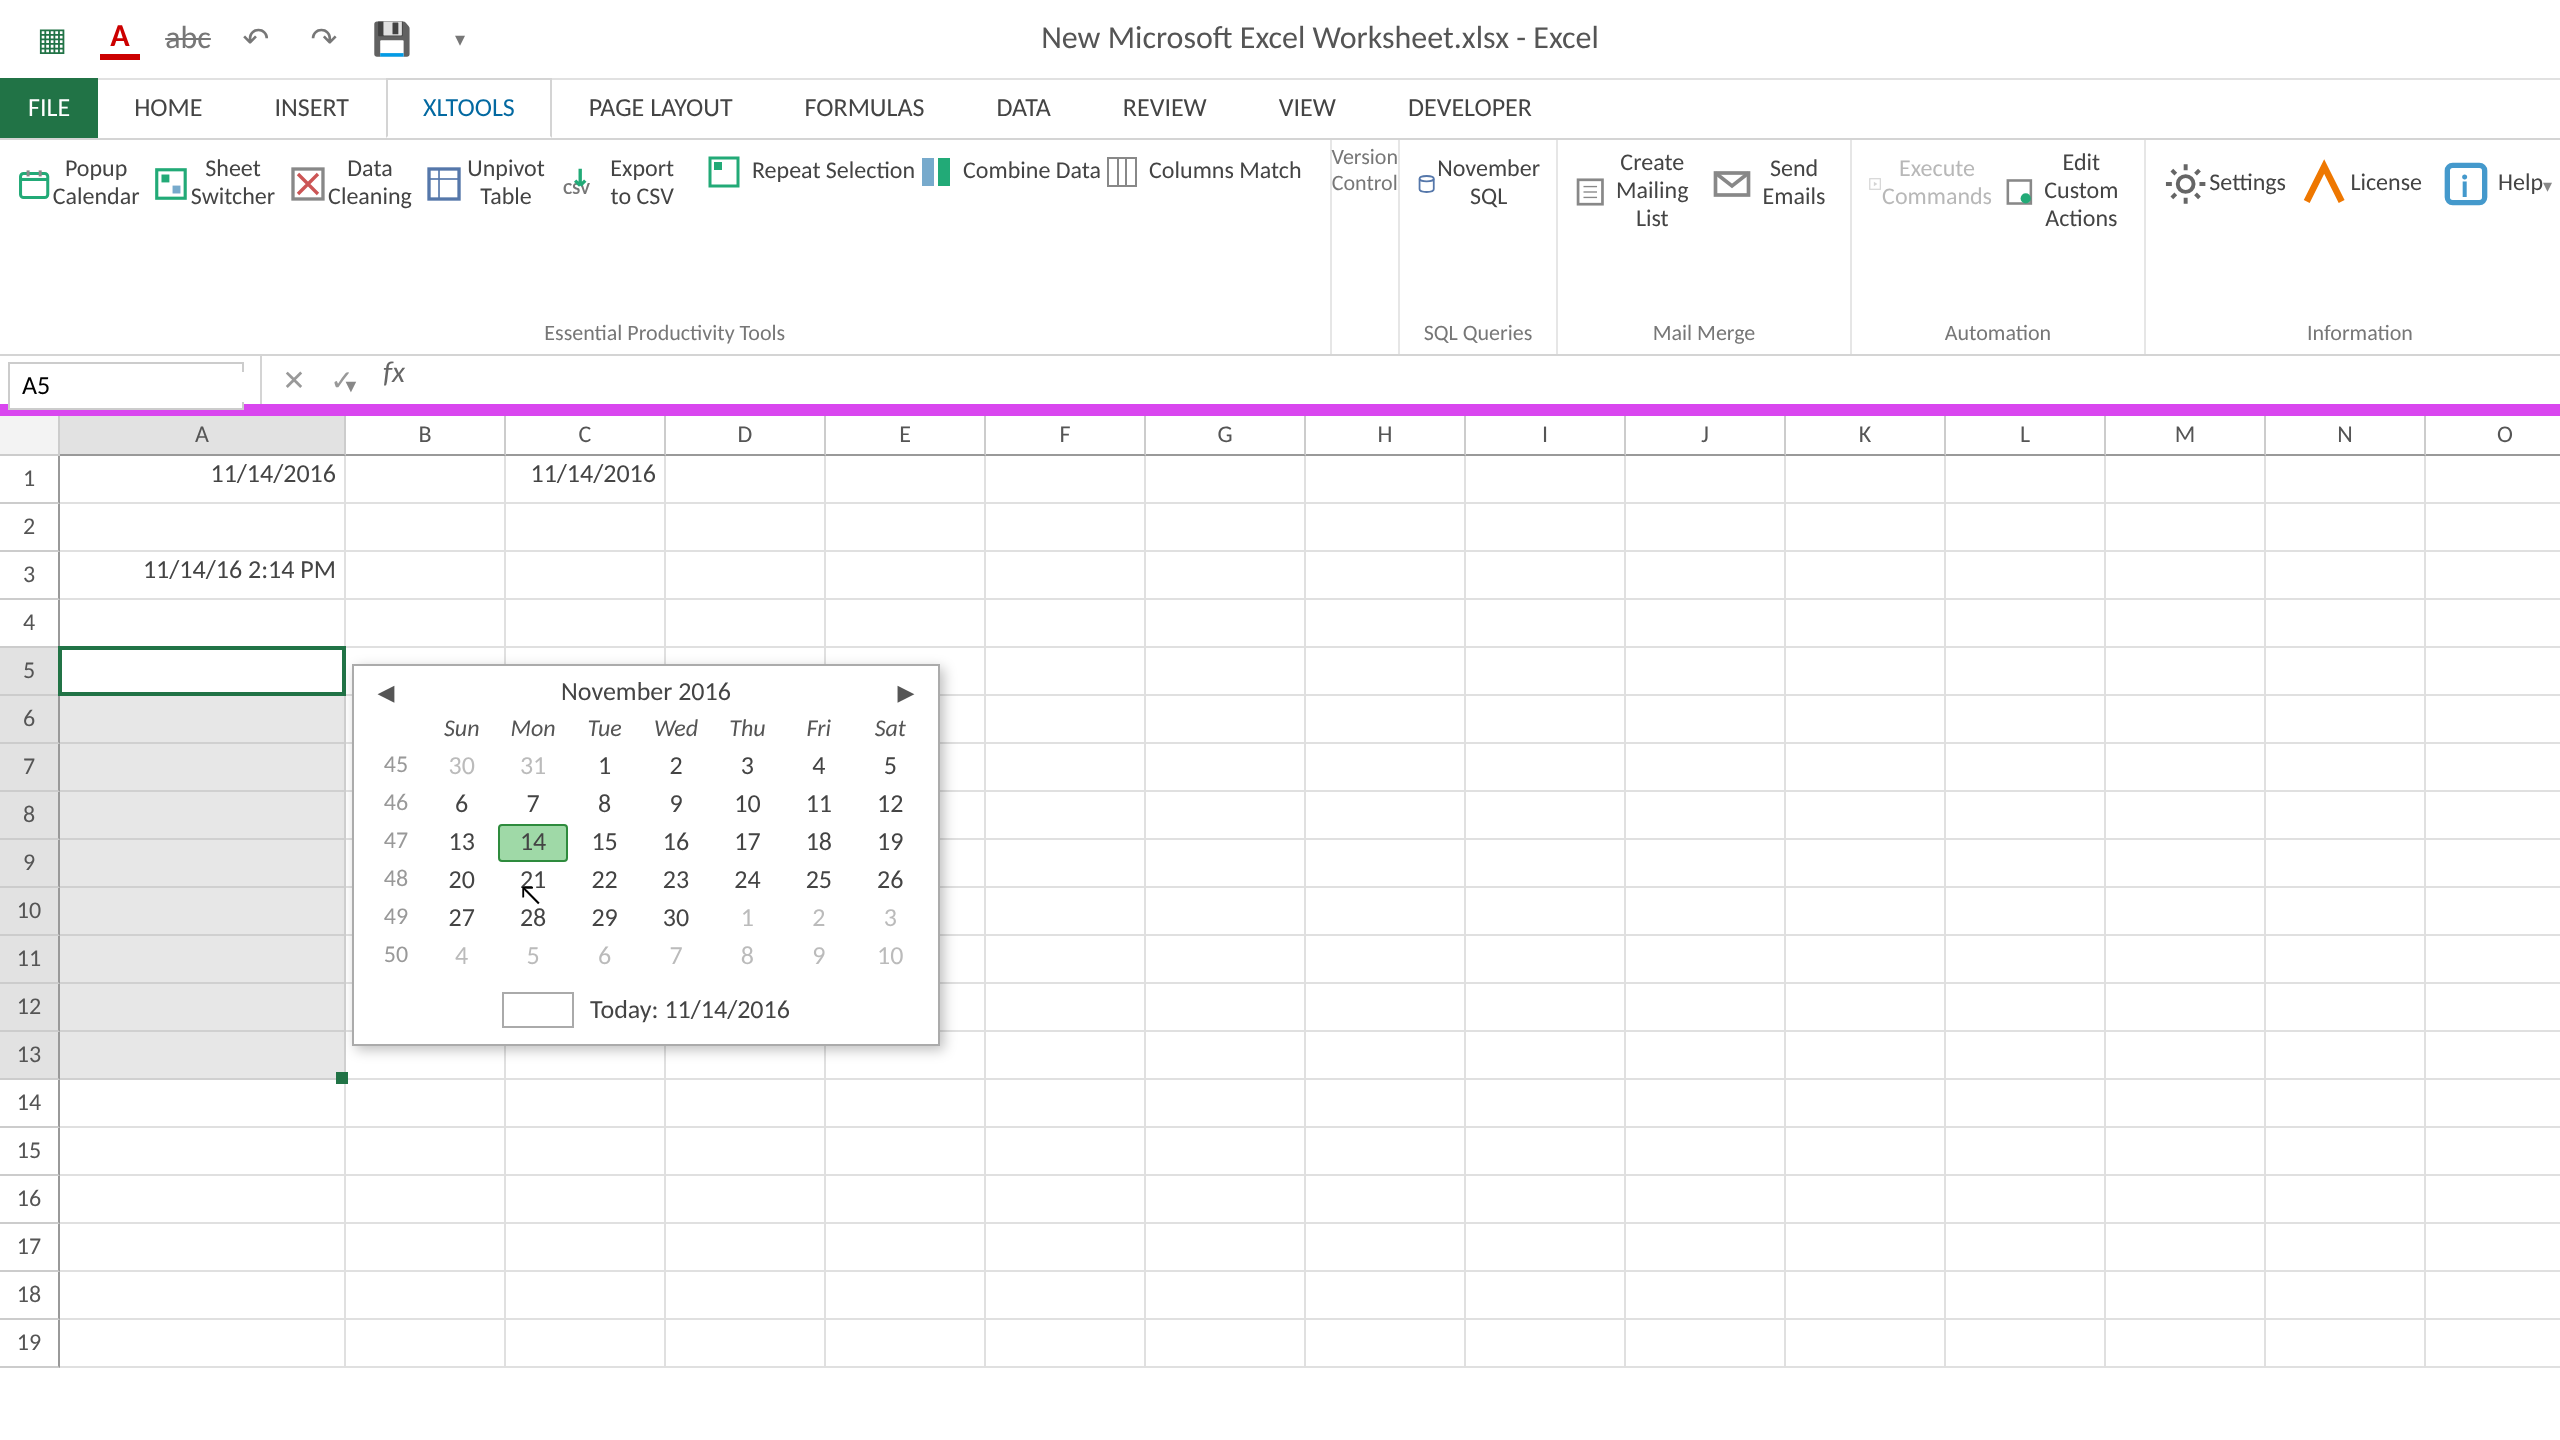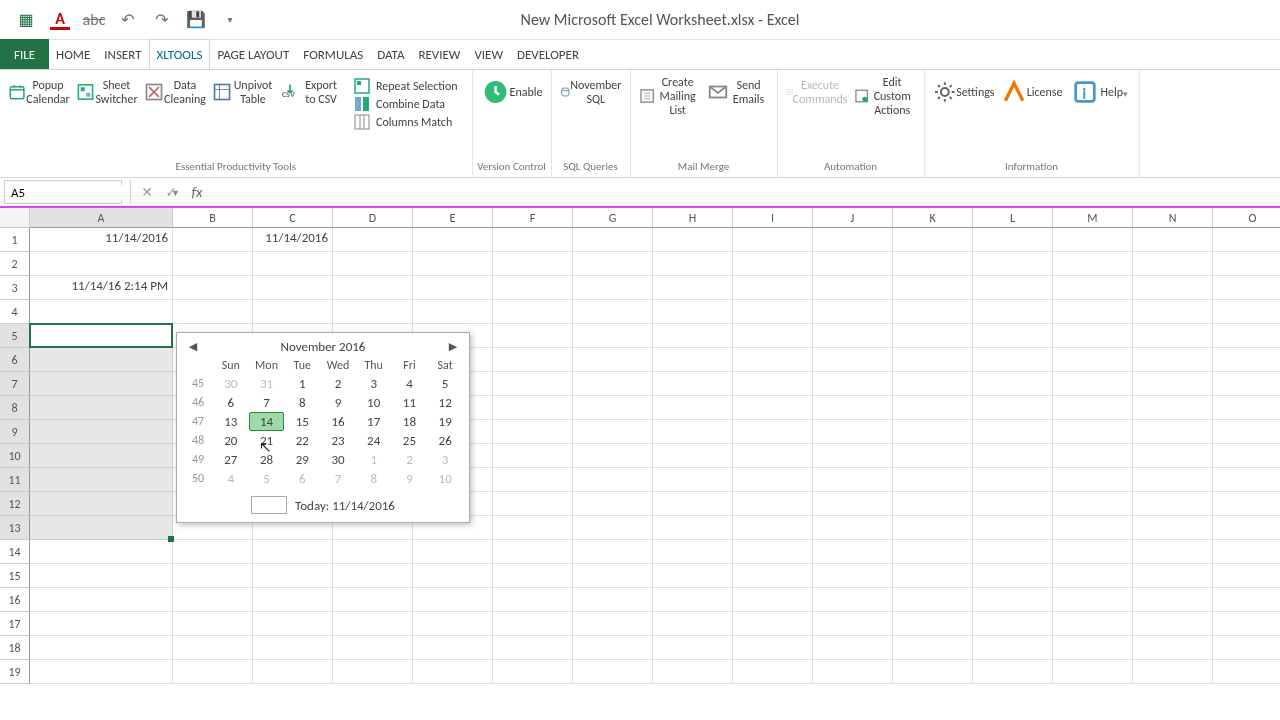--- a/index.html
+++ b/index.html
@@ -7,39 +7,39 @@
 
 
 .titlebar { height: 40px; background: #fff; display: flex; align-items: center; border-bottom: 1px solid #e1e1e1; }
 .qat { display:flex; align-items:center; gap:14px; padding-left:16px; font-size:16px; color:#777;}
 .qat-item { display:inline-flex; align-items:center; justify-content:center; width:20px; height:20px; cursor:pointer;}
 .title { flex:1; text-align:center; font-size:16px; color:#555; padding-right:200px;}
 
 
 .tabs { height: 30px; display:flex; align-items:flex-end; border-bottom: 1px solid #d4d4d4; background:#fff; padding-left:0;text-align:right; }
 .file-tab { background:#217346; color:#fff; font-size:13px; padding:6px 14px; height:30px; display:flex; align-items:center;}
-.tab { font-size:13px; padding:6px 7px; height:30px; display:flex; align-items:center; color:#444; cursor:pointer; text-transform:uppercase; }
+.tab { font-size:13px; padding:6px 18px; height:30px; display:flex; align-items:center; color:#444; cursor:pointer; text-transform:uppercase; }
 .tab.active { color:#0369a1; border:1px solid #d4d4d4; border-bottom:1px solid #fff; margin-bottom:-1px; background:#fff;}
 
 
 .ribbon { height:108px; background:#fff; border-bottom:1px solid #d4d4d4; display:flex; }
 .group { border-right:1px solid #e6e6e6; display:flex; flex-direction:column; }
 .group-body { flex:1; display:flex; align-items:flex-start; padding:4px 8px 0 8px; gap:6px; }
 .group-label { text-align:center; font-size:11px; color:#777; padding:2px 0 4px; }
 .big-btn { display:flex; flex-direction:row; align-items:center; width:62px; font-size:12px; color:#444; text-align:center; cursor:pointer; padding-top:2px;}
 .big-btn .ic { width:32px; height:32px; display:flex; align-items:center; justify-content:center; margin-bottom:2px; font-size:22px;}
 .big-btn .lab { line-height:1.15; }
-.thin-group { display:flex; flex-direction:column; justify-content:space-around; gap:2px; padding:4px 6px;text-align:right; }
+.thin-group { display:flex; justify-content:space-around; gap:2px; padding:4px 6px;text-align:right; }
 .thin-btn { display:flex; align-items:center; gap:6px; font-size:12px; color:#444; cursor:pointer; white-space:nowrap;}
 .thin-btn .ic { width:16px; height:16px; display:inline-block; }
 .disabled { color:#b8b8b8; }
 .disabled .ic { filter: grayscale(1); opacity:.5; }
 
 
-.fbar { height:30px; display:flex; align-items:center; border-bottom:2px solid #d946ef; font-size:13px; }
+.fbar { height:30px; display:flex; border-bottom:6px solid #d946ef; font-size:13px; }
 .namebox-wrap { width:118px; display:flex; align-items:center; border:1px solid #ccc; height:24px; margin:3px 4px 3px 4px; background:#fff;}
 .namebox { flex:1; border:none; outline:none; padding:0 6px; font-size:13px; }
 .dd { width:16px; text-align:center; color:#888; font-size:9px; }
 .fsep { width:1px; height:24px; background:#d4d4d4; margin:0 4px; }
 .fbtn { width:24px; height:24px; display:flex; align-items:center; justify-content:center; color:#999; font-size:14px;}
 .fx { font-style: italic; font-size:15px; color:#666; width:28px; text-align:center;}
 .formula-input { flex:1; border:none; outline:none; font-size:13px; padding:0 6px; }
 
 
 .grid-area { position:relative; height:520px; overflow:hidden; }
@@ -59,21 +59,21 @@
 .sel-range { position:absolute; left:30px; top:116px; width:143px; height:216px; background: rgba(160,160,160,0.25); }
 .active-cell-border { position:absolute; left:29px; top:115px; width:144px; height:25px; border:2px solid #217346; background:#fff; }
 .fill-handle { position:absolute; width:6px; height:6px; background:#217346; left:168px; top:328px; }
 
 
 .calendar { position:absolute; left:176px; top:124px; width:294px; background:#fff; border:1px solid #ababab; box-shadow:2px 2px 6px rgba(0,0,0,.25); font-size:13px; }
 .cal-head { display:flex; align-items:center; justify-content:space-between; padding:6px 8px 2px; }
 .cal-arrow { font-size:11px; color:#555; cursor:pointer; width:16px; text-align:center;}
 .cal-title { font-size:13px; color:#444; }
 .cal-grid { display:grid; grid-template-columns: 30px repeat(7, 1fr); padding:0 6px 4px; }
-.cal-dh { text-align:center; font-size:12px; color:#555; padding:2px 0; }
+.cal-dh { text-align:center; font-size:12px; color:#555; padding:2px 0;font-style:italic; }
 .cal-wn { text-align:center; font-size:12px; color:#999; padding:2px 0; }
 .cal-day { text-align:center; font-size:13px; padding:2px 0; cursor:pointer; }
 .cal-day.other { color:#bbb; }
 .cal-day.today { background:#9fd9a7; border:1px solid #2e8b3d; border-radius:2px; padding:1px 0; }
 .cal-foot { display:flex; align-items:center; justify-content:center; gap:8px; padding:4px 0 8px; }
 .cal-tbox { width:36px; height:18px; border:1px solid #aaa; }
 .cal-tlabel { font-size:13px; color:#444; }
 .cursor-arrow { position:absolute; left:82px; top:106px; font-size:14px; pointer-events:none; color:#000;}
 
 
@@ -183,31 +183,20 @@
                 <line x1="6" y1="1" x2="6" y2="15" stroke="#888"></line>
                 <line x1="10" y1="1" x2="10" y2="15" stroke="#888"></line>
               </svg></span>
             <span>Columns Match</span>
           </div>
         </div>
       </div>
       <div class="group-label">Essential Productivity Tools</div>
     </div>
     <div class="group">
-      <div class="group-body">
-        <div class="big-btn">
-          <div class="ic">
-            <svg viewBox="0 0 24 24">
-              <circle cx="12" cy="12" r="9" fill="#3b7"></circle>
-              <path d="M12 7v5l3 2" stroke="#fff" stroke-width="2" fill="none"></path>
-            </svg>
-          </div>
-          <div class="lab">Enable</div>
-        </div>
-      </div>
       <div class="group-label">Version Control</div>
     </div>
     <div class="group">
       <div class="group-body">
         <div class="big-btn">
           <div class="ic">
             <svg viewBox="0 0 24 24">
               <ellipse cx="12" cy="6" rx="8" ry="3" fill="none" stroke="#57a" stroke-width="2"></ellipse>
               <path d="M4 6v12c0 1.7 3.6 3 8 3s8-1.3 8-3V6" fill="none" stroke="#57a" stroke-width="2"></path>
             </svg>

